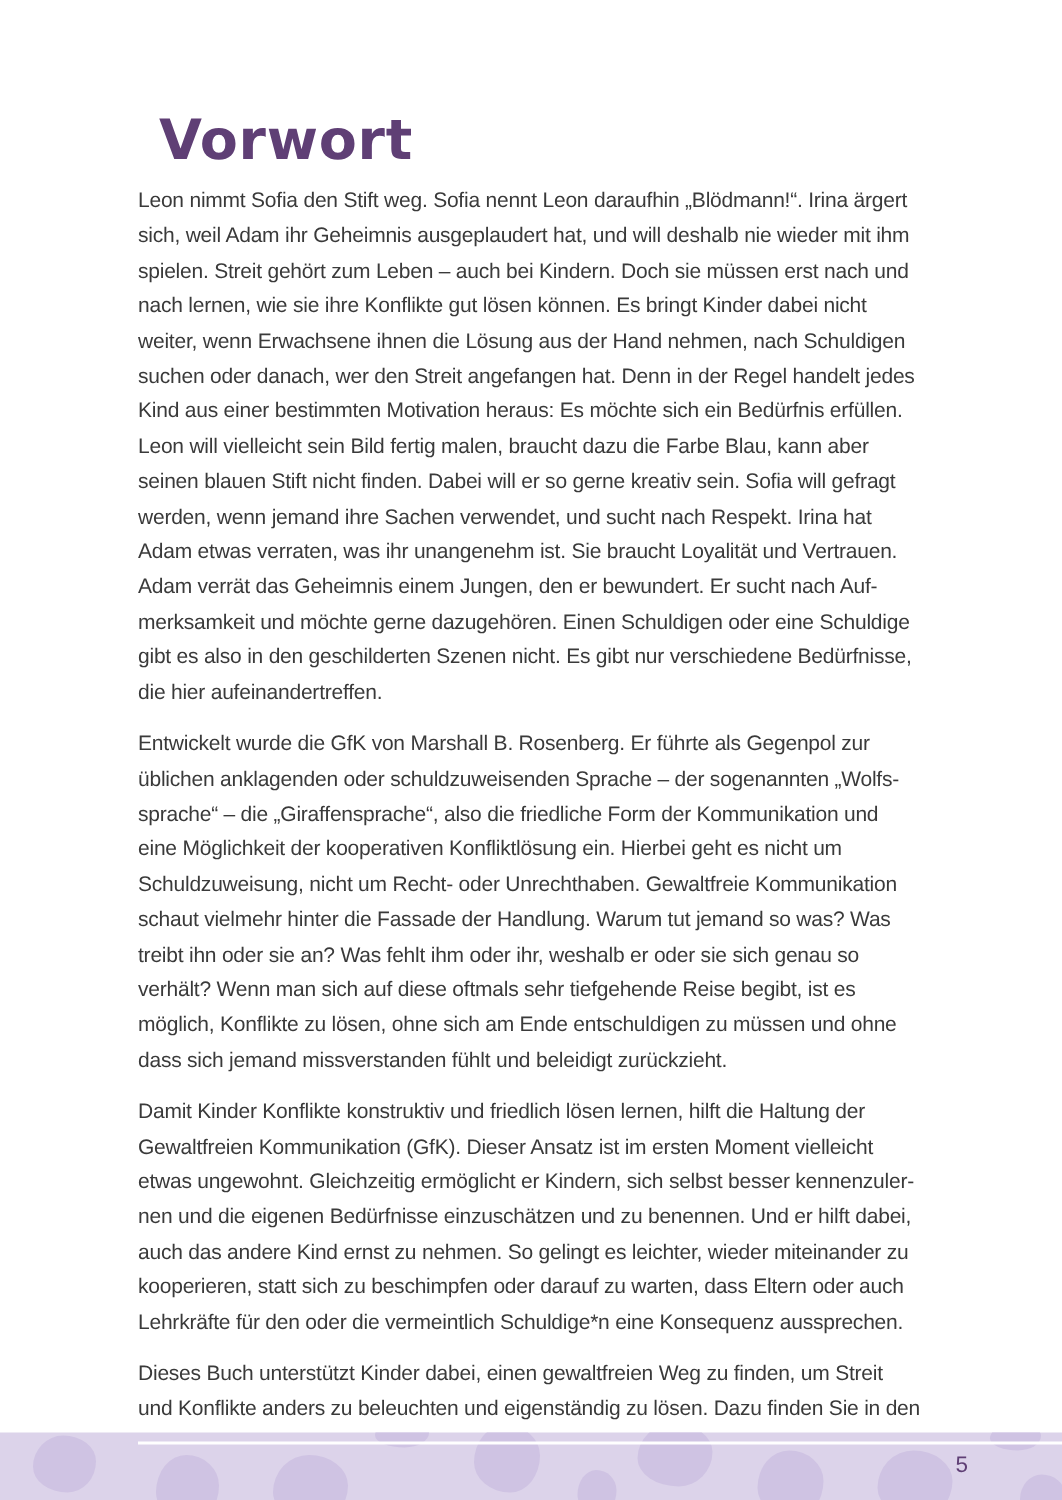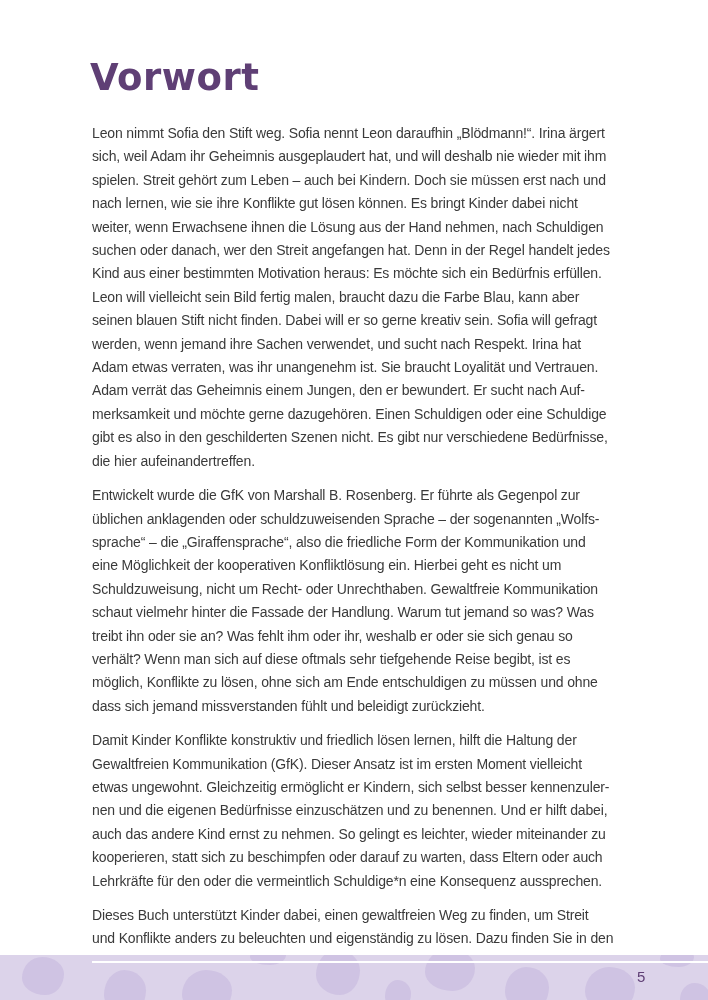--- a/index.html
+++ b/index.html
@@ -8,21 +8,21 @@
       height: 1000px;
       background: #ffffff;
       position: relative;
       overflow: hidden;
       font-family: "DejaVu Sans", sans-serif;
     }
     .page-title {
       position: absolute;
       left: 90px;
       top: 56px;
-      margin: 0;
+      margin: 16px;
       font-family: "DejaVu Sans", sans-serif;
       font-weight: bold;
       font-size: 37px;
       letter-spacing: 0.5px;
       color: #5f3f75;
     }
     .body-text {
       position: absolute;
       left: 92px;
       top: 122px;

